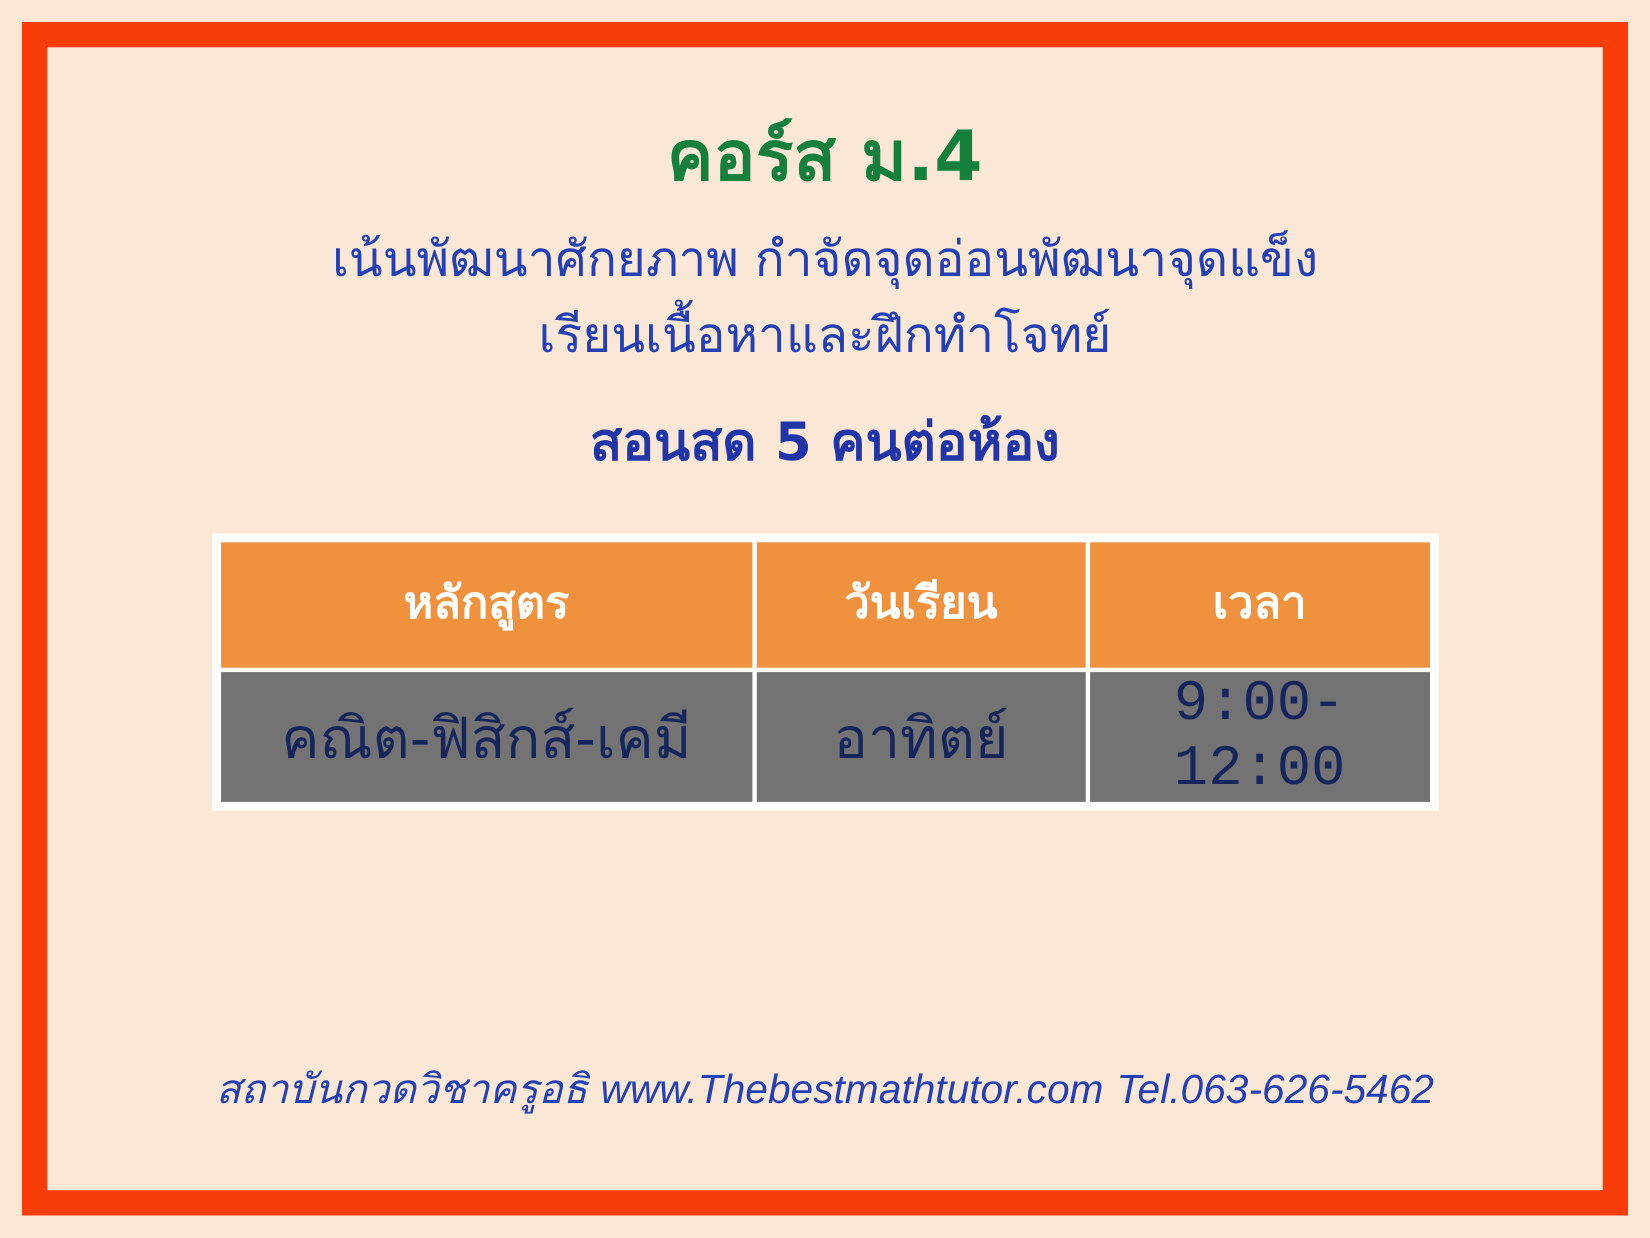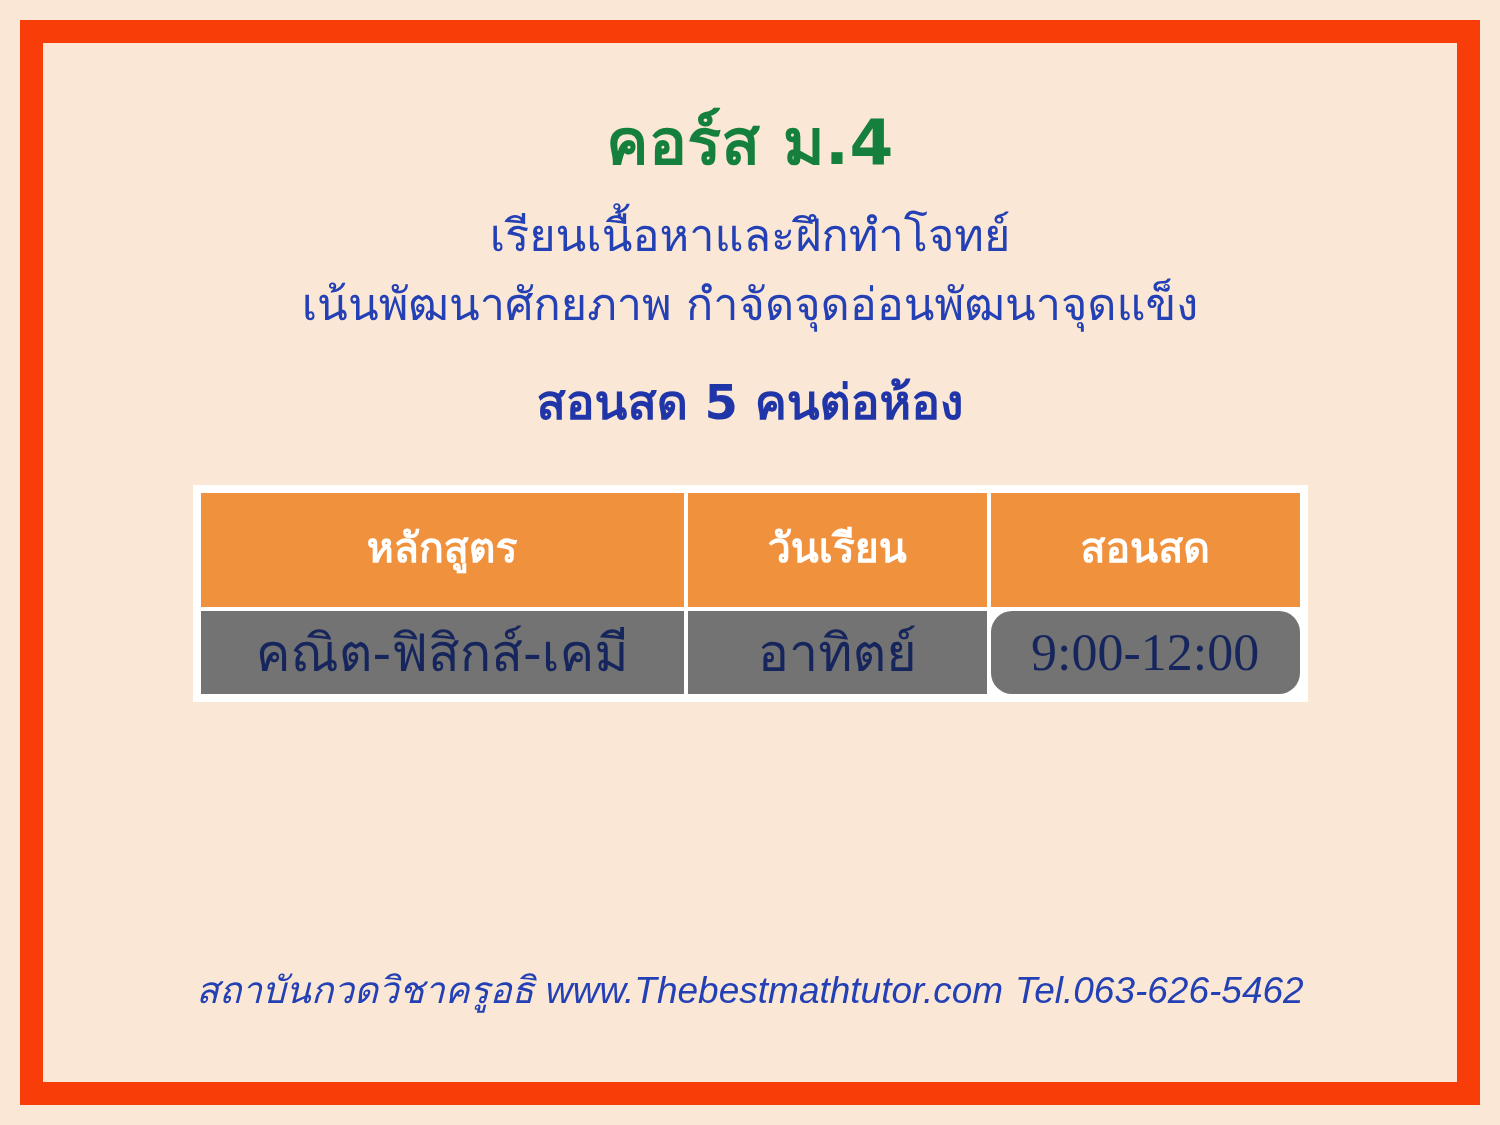--- a/index.html
+++ b/index.html
@@ -114,23 +114,22 @@
     background: #737373;
     color: #16265c;
     font-size: 52px;
     font-weight: normal;
   }
   col.c-course { width: 44.3%; }
   col.c-day    { width: 27.4%; }
   col.c-time   { width: 28.3%; }
 
   .cell-time {
-    font-family: Liberation Serif, serif;
+    font-family: Liberation Mono, monospace;
     letter-spacing: 0px;
-    border-radius: 21px;
   }
 
   
   .spacer { flex: 1 1 auto; }
   .footer {
     margin: 0;
     padding-bottom: 62px;
     font-size: 37px;
     color: #2340b4;
     text-align: center;
@@ -146,38 +145,38 @@
 <body>
 
 <div class="poster">
   <div class="frame-border"></div>
 
   <div class="inner">
 
     <h1 class="title">คอร์ส ม.4</h1>
 
     <div class="subtitle-block">
+      <p class="subtitle">เน้นพัฒนาศักยภาพ กำจัดจุดอ่อนพัฒนาจุดแข็ง</p>
       <p class="subtitle">เรียนเนื้อหาและฝึกทำโจทย์</p>
-      <p class="subtitle">เน้นพัฒนาศักยภาพ กำจัดจุดอ่อนพัฒนาจุดแข็ง</p>
     </div>
 
     <p class="highlight">สอนสด 5 คนต่อห้อง</p>
 
     <div class="table-wrap">
       <table class="schedule">
         <colgroup>
           <col class="c-course">
           <col class="c-day">
           <col class="c-time">
         </colgroup>
         <thead>
           <tr>
             <th>หลักสูตร</th>
             <th>วันเรียน</th>
-            <th>สอนสด</th>
+            <th>เวลา</th>
           </tr>
         </thead>
         <tbody>
           <tr>
             <td>คณิต-ฟิสิกส์-เคมี</td>
             <td>อาทิตย์</td>
             <td class="cell-time">9:00-12:00</td>
           </tr>
         </tbody>
       </table>

